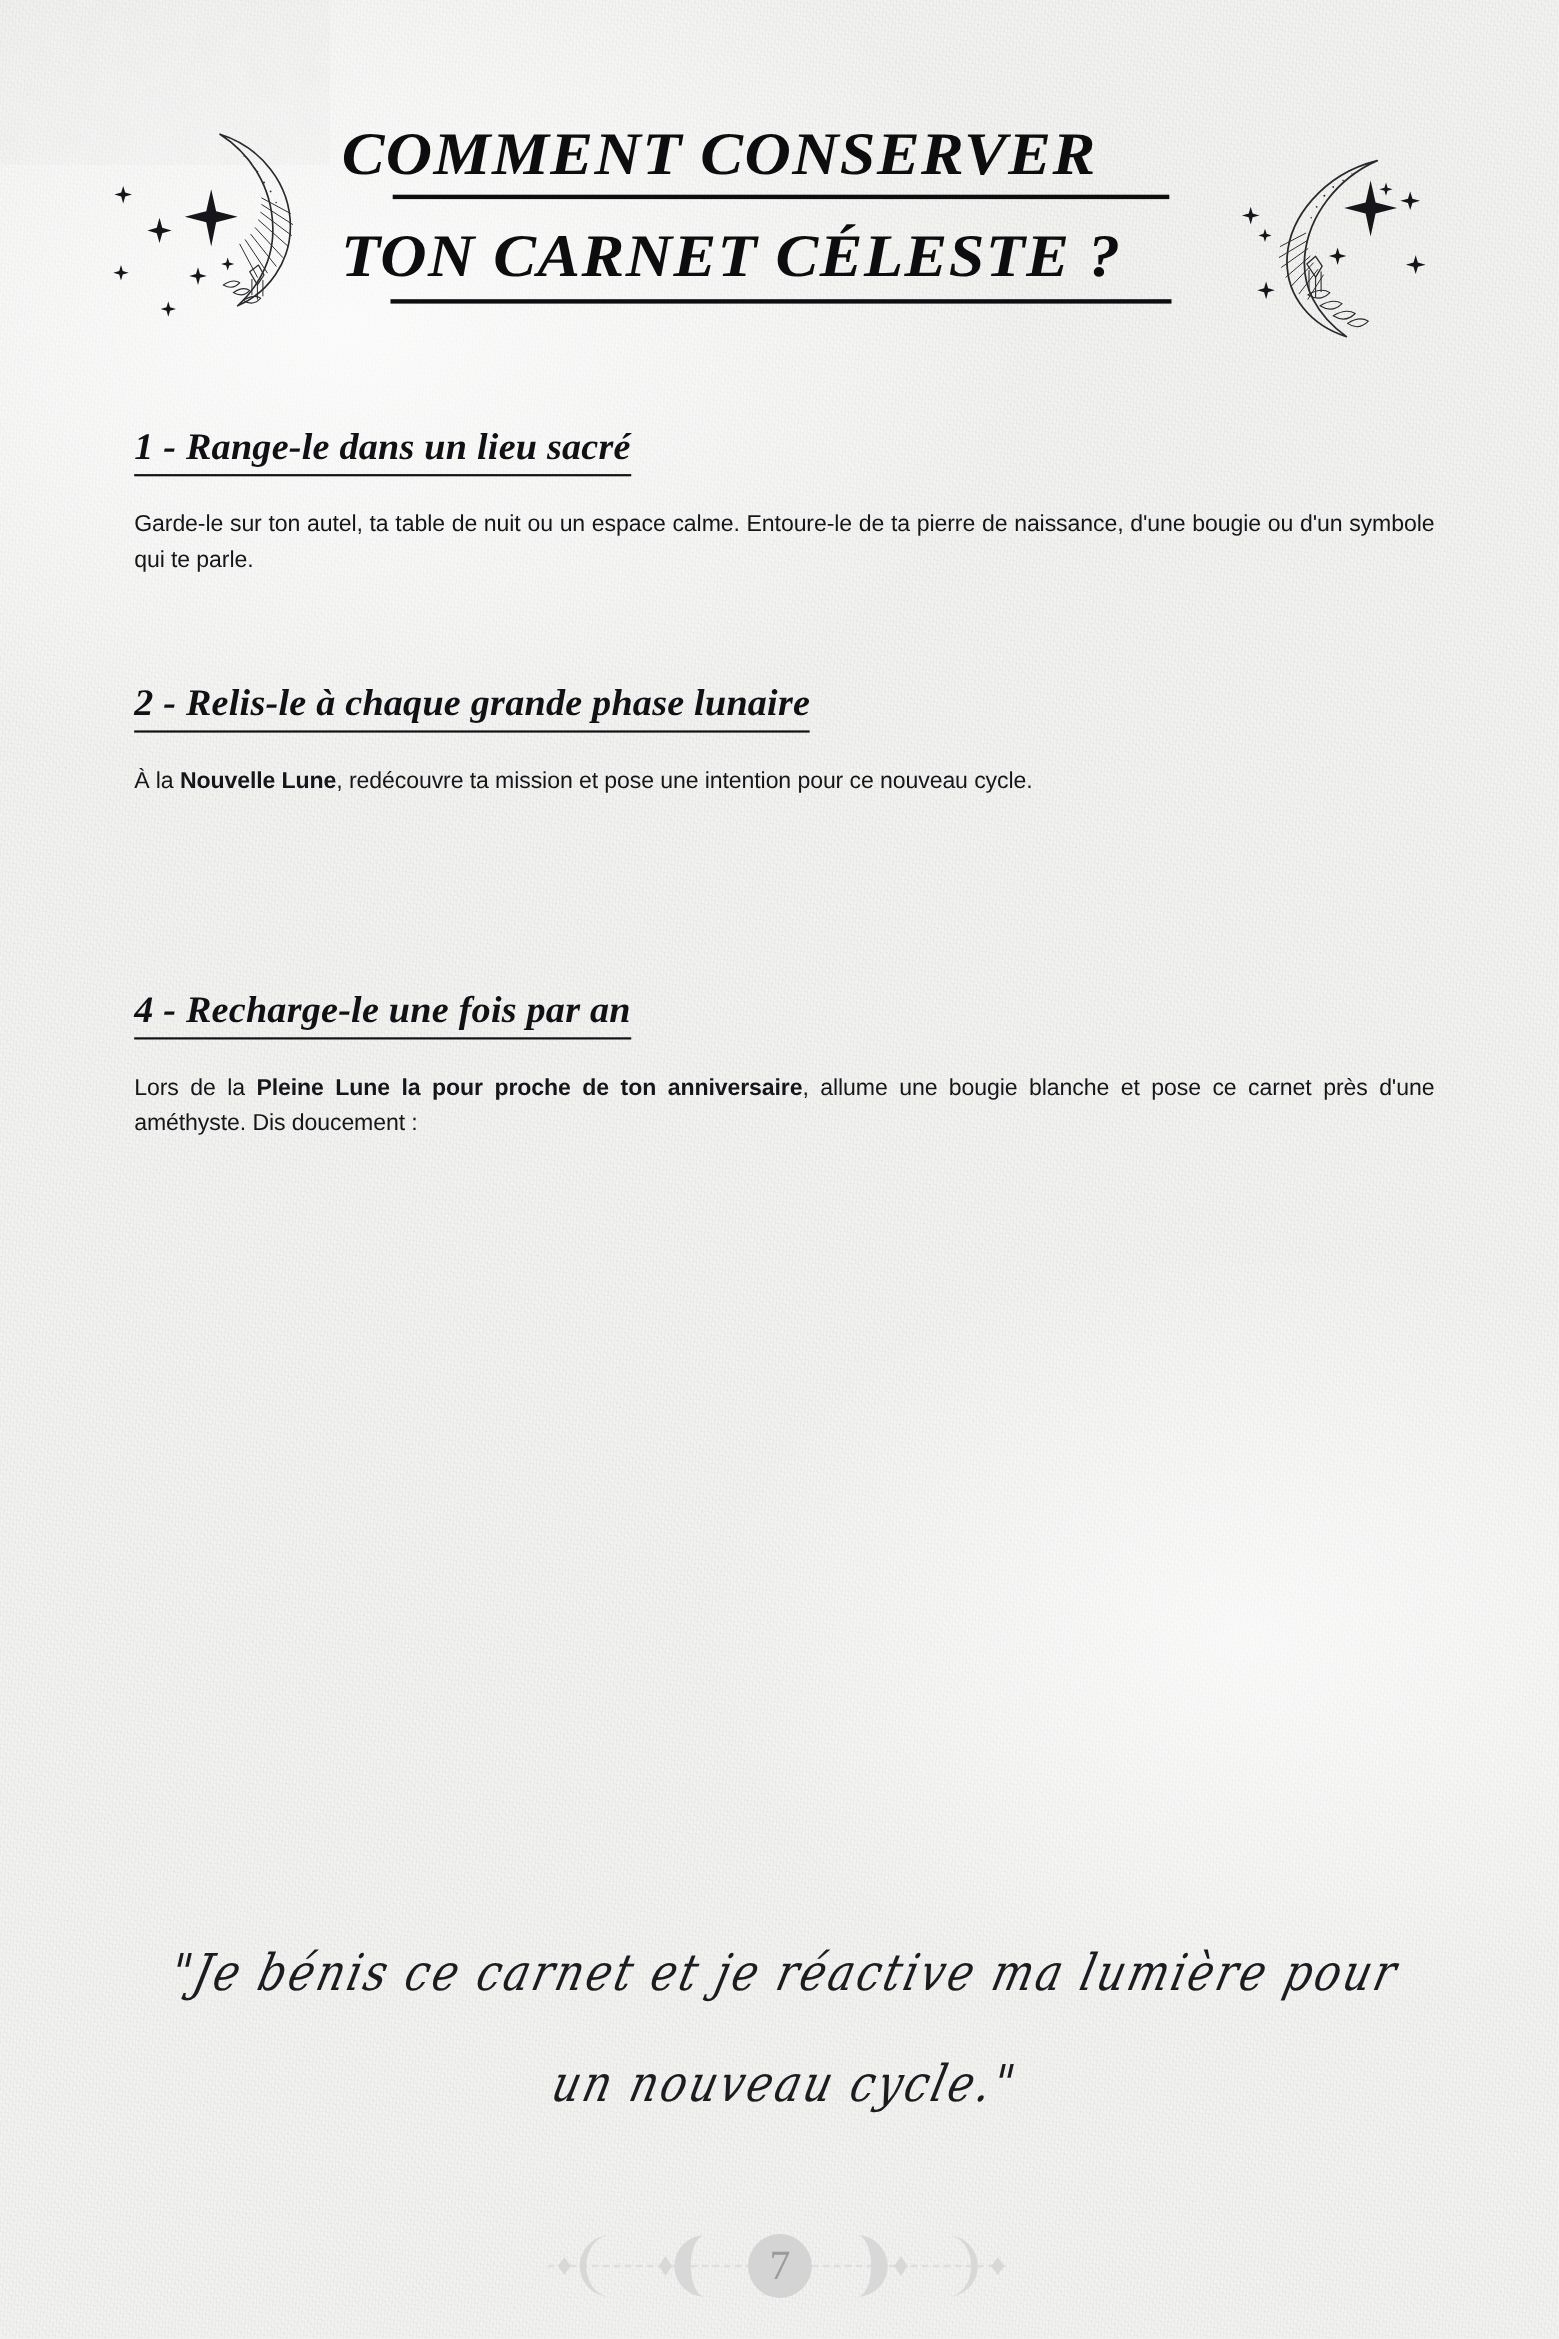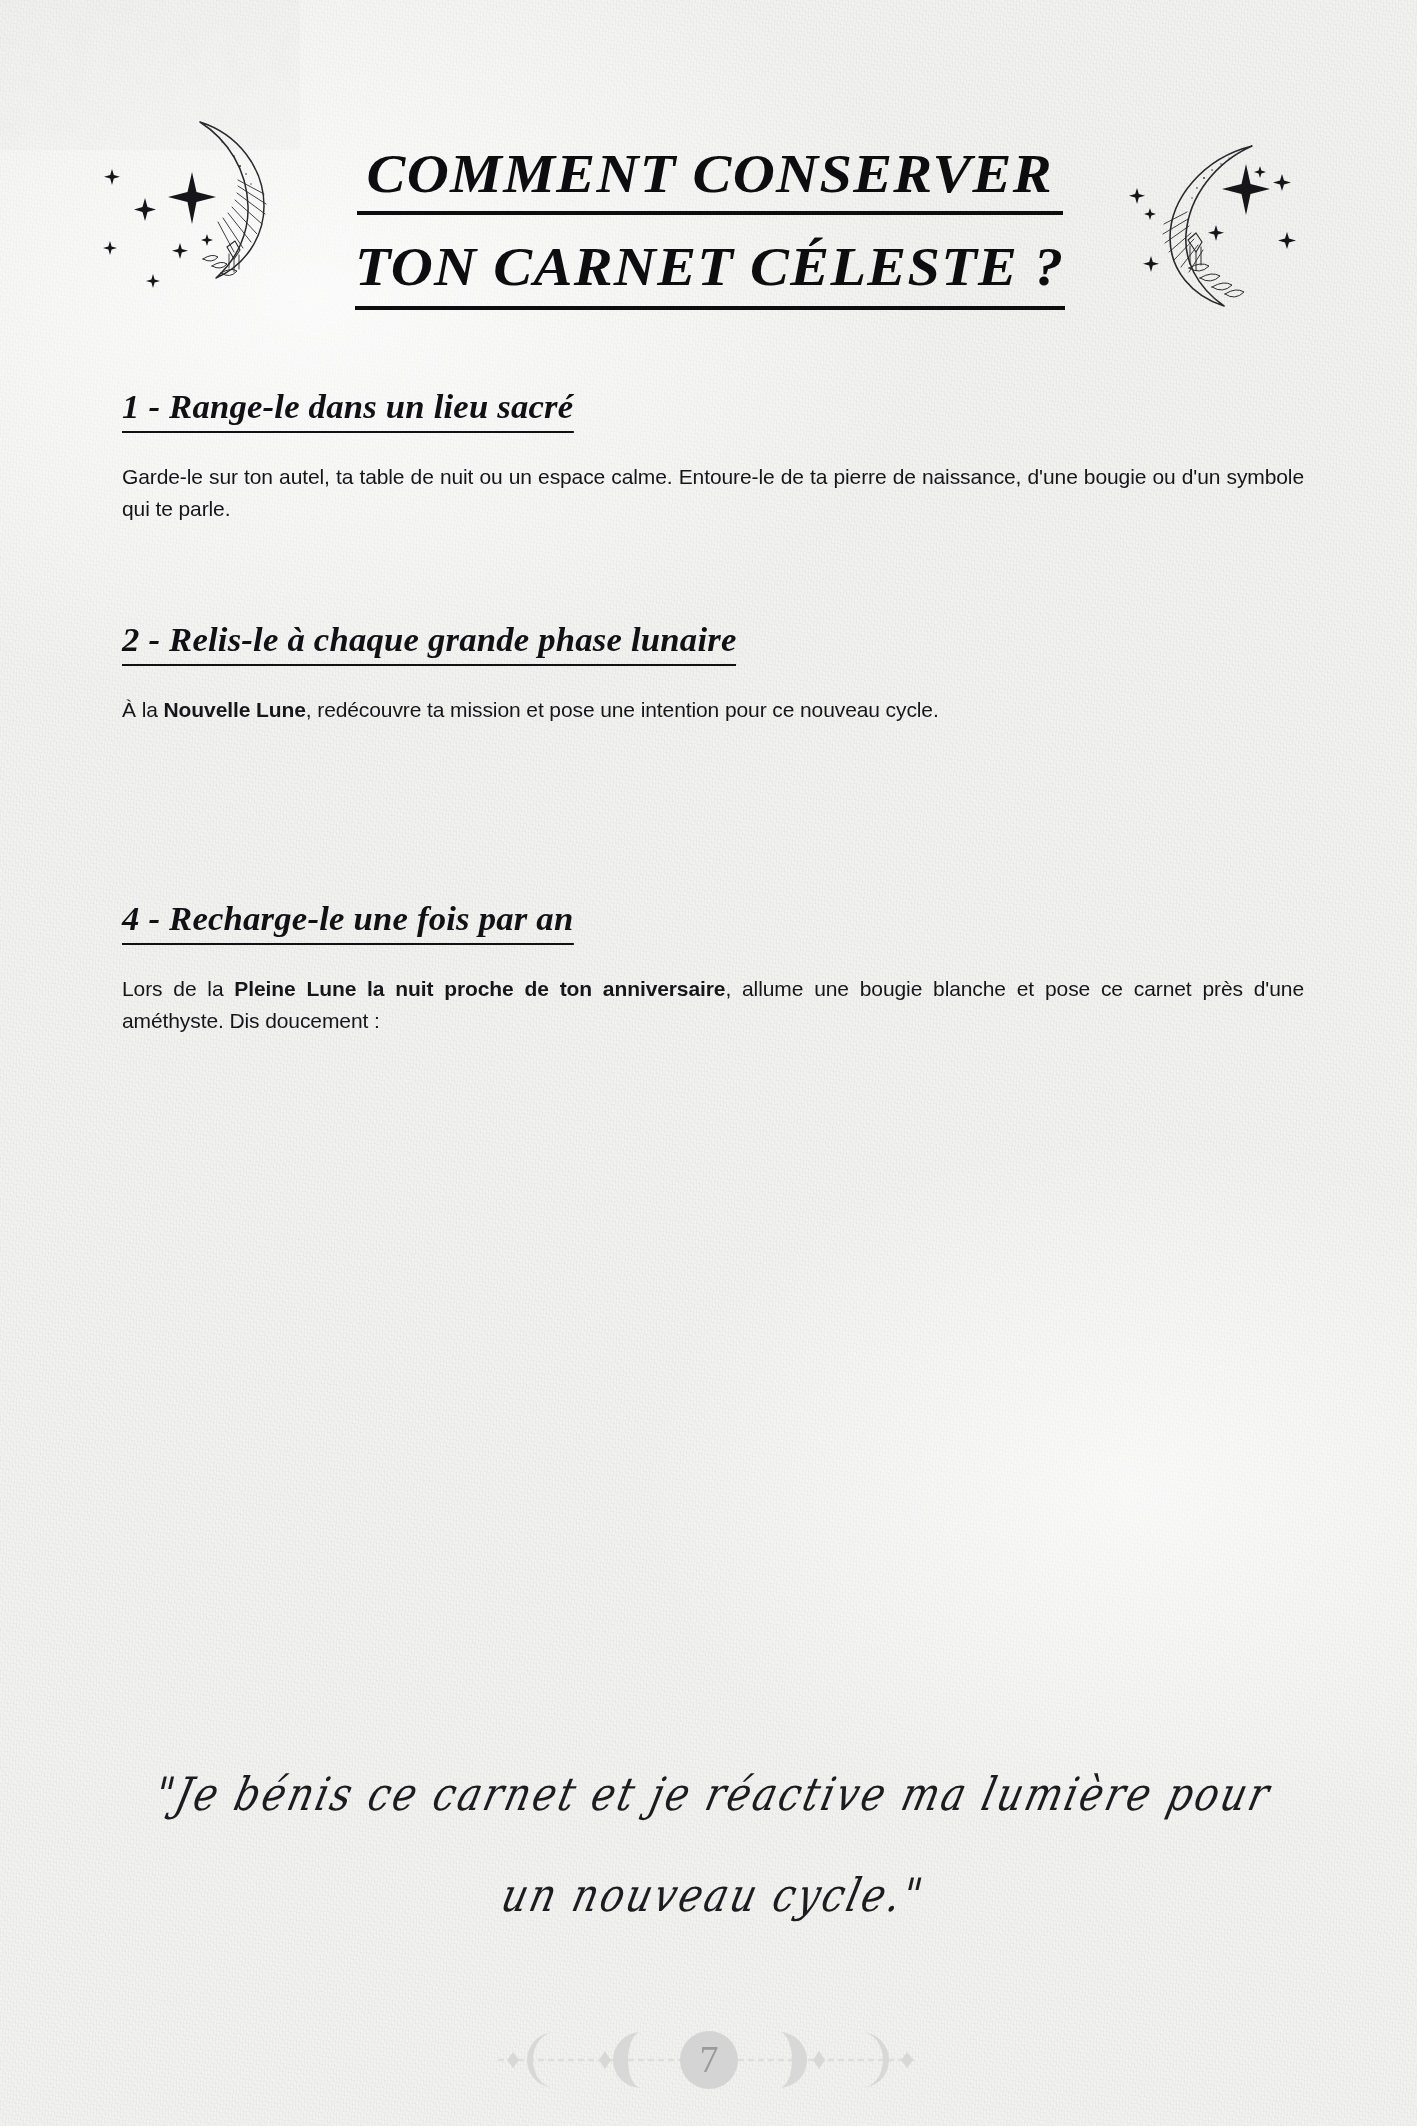--- a/index.html
+++ b/index.html
@@ -63,22 +63,20 @@
     left: 1092px;
     top: 16px;
     width: 240px;
     height: 200px;
   }
   .title-block {
     position: absolute;
     left: 330px;
     top: 8px;
     width: 760px;
-    text-align: center;
-    margin-top: 34px;
   }
   .title-line {
     font-family: "Liberation Serif", "DejaVu Serif", serif;
     font-style: italic;
     font-weight: 700;
     font-size: 55px;
     letter-spacing: 1.2px;
     line-height: 1.02;
     color: #0d0d10;
     white-space: nowrap;
@@ -288,21 +286,21 @@
       <div class="body-text"><span>À la </span><b>Nouvelle Lune</b><span>, redécouvre ta mission et pose une intention pour ce nouveau cycle.</span></div>
     </div>
 
     <div class="gap-b"></div>
 
 
     <div class="gap-c"></div>
 
     <div class="section">
       <div class="section-heading">4 - Recharge-le une fois par an</div>
-      <div class="body-text"><span>Lors de la </span><b>Pleine Lune la nuit proche de ton anniversaire</b><span>, allume une bougie blanche et pose ce carnet près d'une améthyste. Dis doucement :</span></div>
+      <div class="body-text"><span>Lors de la </span><b>Pleine Lune la pour proche de ton anniversaire</b><span>, allume une bougie blanche et pose ce carnet près d'une améthyste. Dis doucement :</span></div>
     </div>
   </div>
 
   <div class="script-quote">
     <div>
       <div class="script-line l1">"Je bénis ce carnet et je réactive ma lumière pour</div>
     </div>
     <div class="script-row-2">
       <div class="script-line l2">un nouveau cycle."</div>
     </div>

